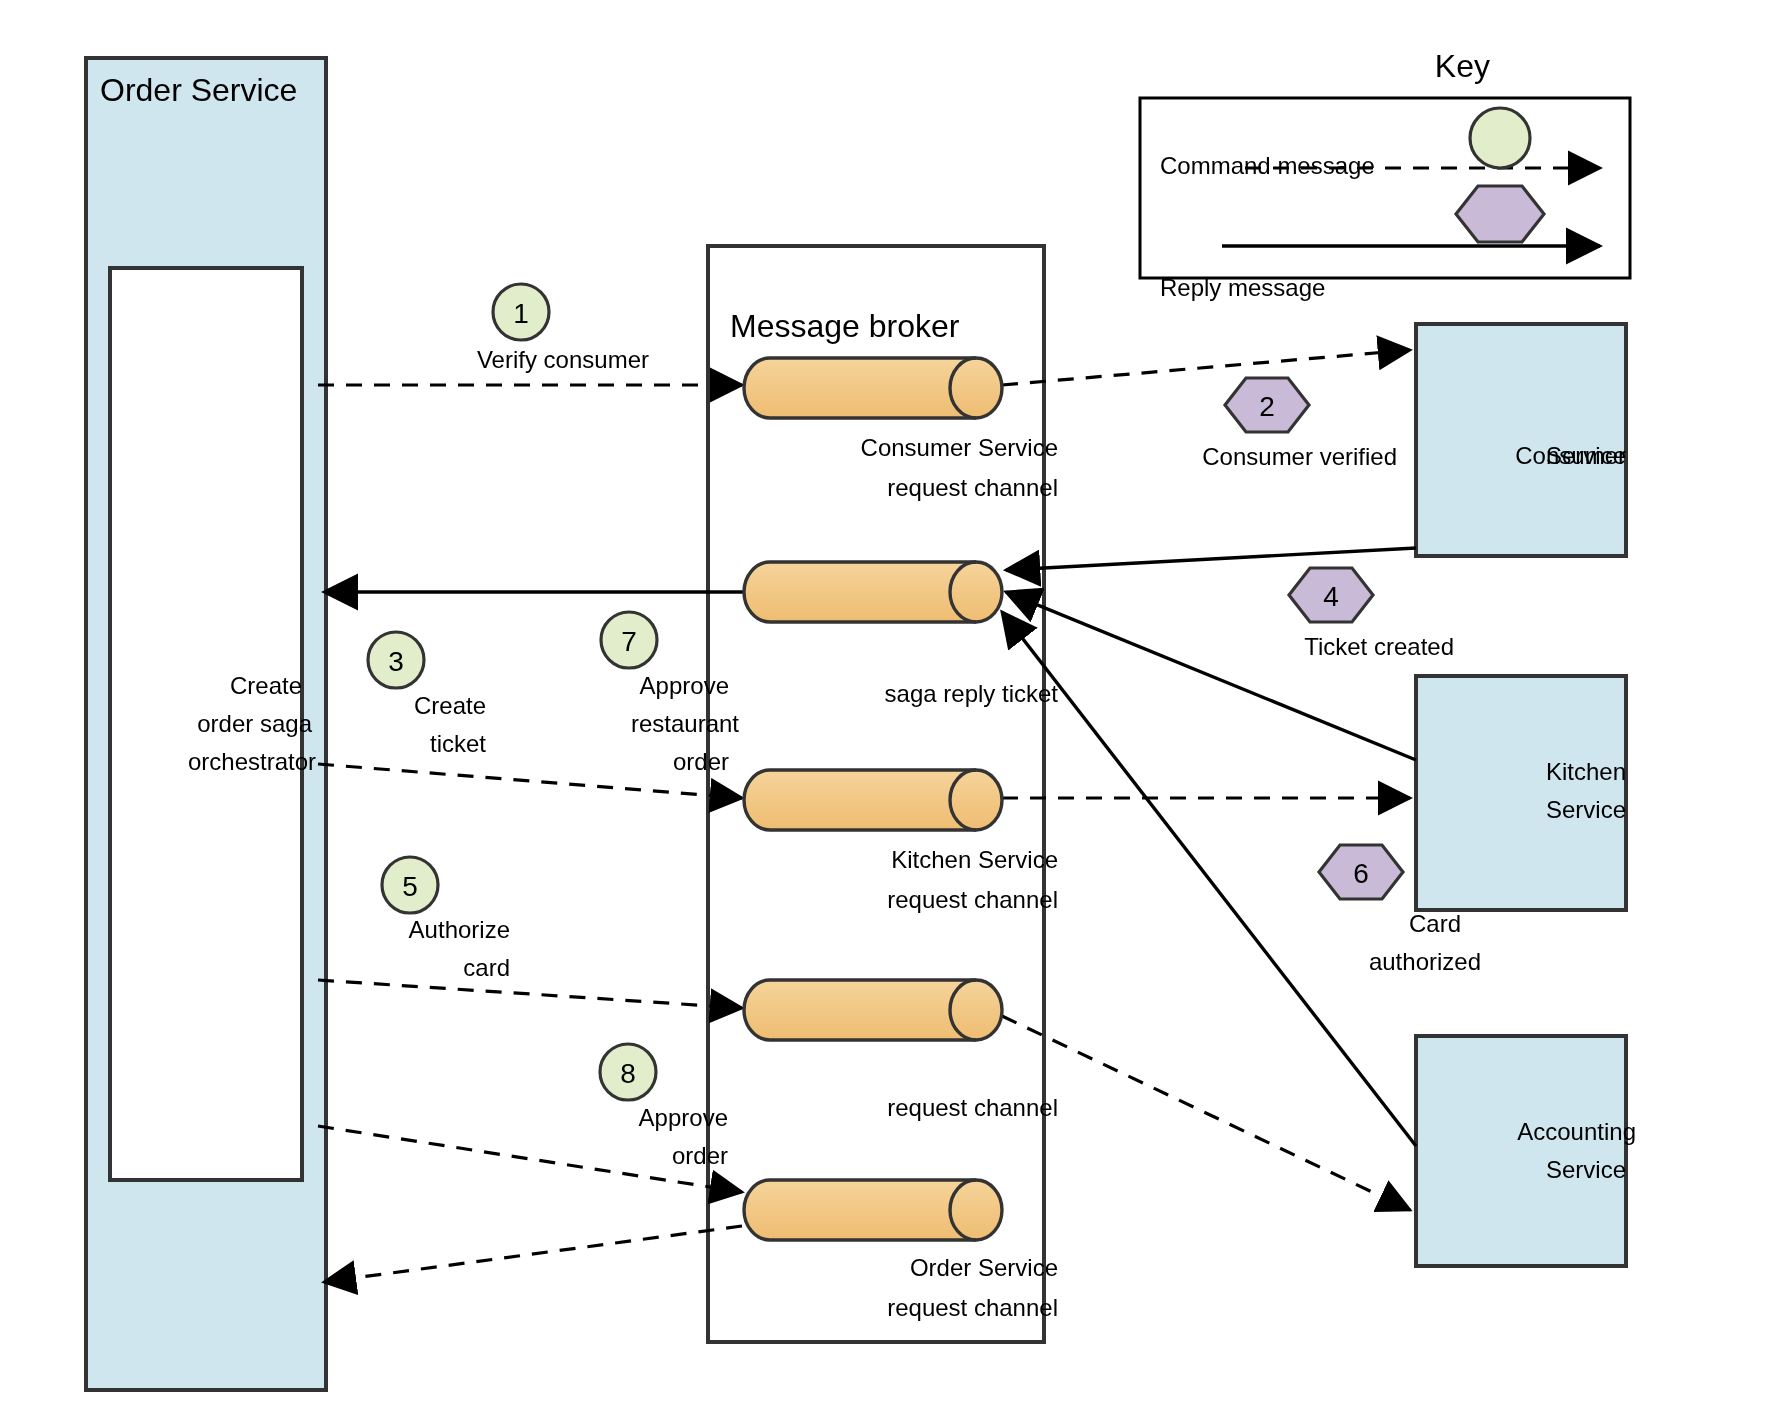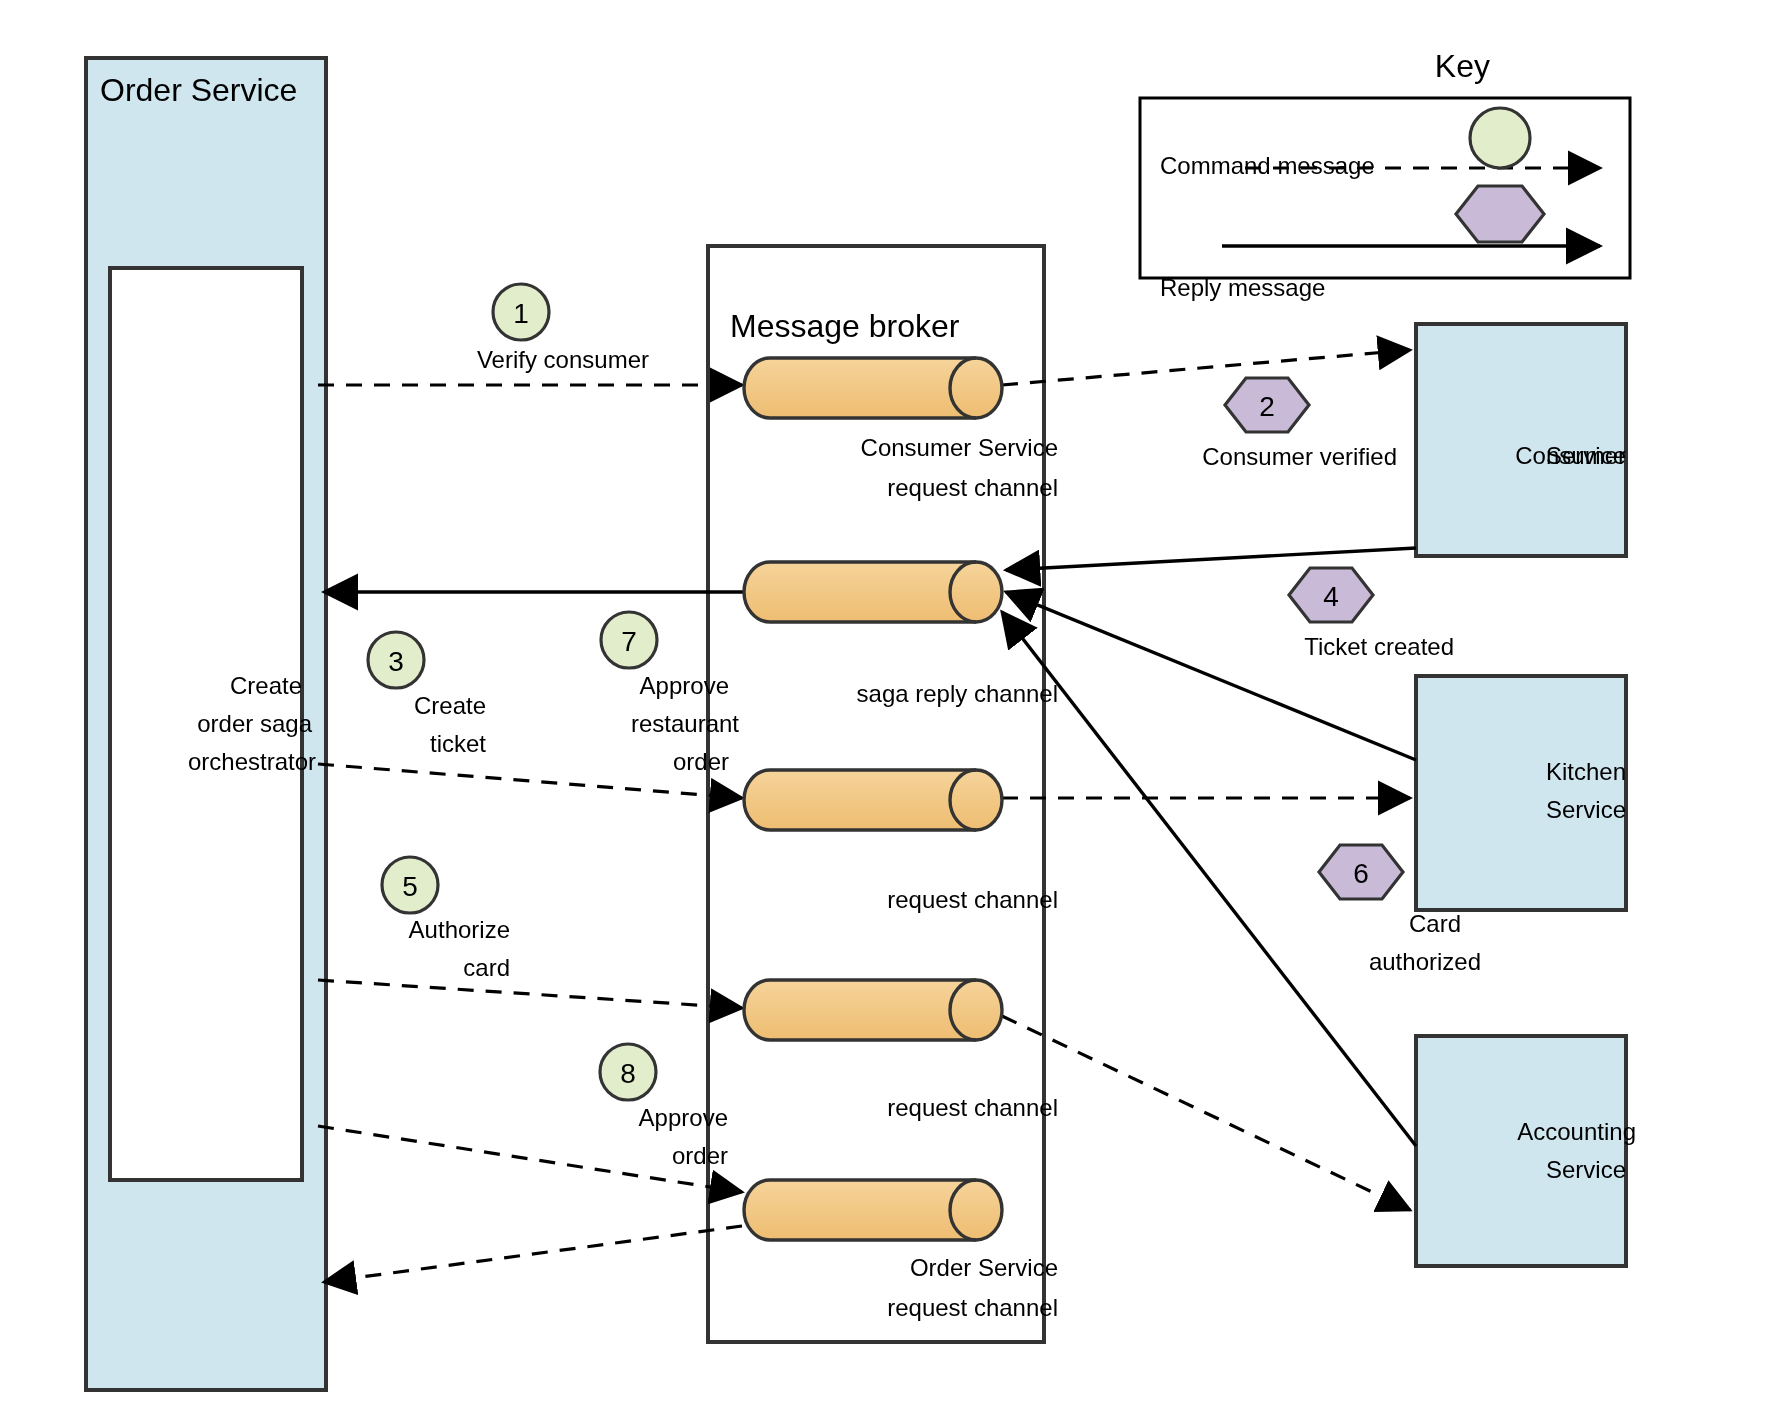--- a/index.html
+++ b/index.html
@@ -165,22 +165,23 @@
 
   <div class="txt lbl-24 center" style="left:110px; top:672px; width:192px;">Create</div>
   <div class="txt lbl-24 center" style="left:100px; top:710px; width:212px;">order saga</div>
   <div class="txt lbl-24 center" style="left:96px; top:748px; width:220px;">orchestrator</div>
 
   <div class="txt lbl-26" style="left:730px; top:262px;margin-top:46px;">Message broker</div>
 
   <div class="txt lbl-24 center" style="left:698px; top:434px; width:360px;">Consumer Service</div>
   <div class="txt lbl-24 center" style="left:698px; top:474px; width:360px;">request channel</div>
 
-  <div class="txt lbl-24 center" style="left:698px; top:680px; width:360px;">saga reply channel</div>
-
+  <div class="txt lbl-24 center" style="left:698px; top:680px; width:360px;">saga reply ticket</div>
+
+  <div class="txt lbl-24 center" style="left:698px; top:846px; width:360px;">Kitchen Service</div>
   <div class="txt lbl-24 center" style="left:698px; top:886px; width:360px;">request channel</div>
 
   <div class="txt lbl-24 center" style="left:698px; top:1094px; width:360px;">request channel</div>
 
   <div class="txt lbl-24 center" style="left:698px; top:1254px; width:360px;">Order Service</div>
   <div class="txt lbl-24 center" style="left:698px; top:1294px; width:360px;">request channel</div>
 
   <div class="txt lbl-24 center" style="left:1416px; top:404px; width:210px;margin-top:38px;">Consumer</div>
   <div class="txt lbl-24 center" style="left:1416px; top:442px; width:210px;">Service</div>
 

